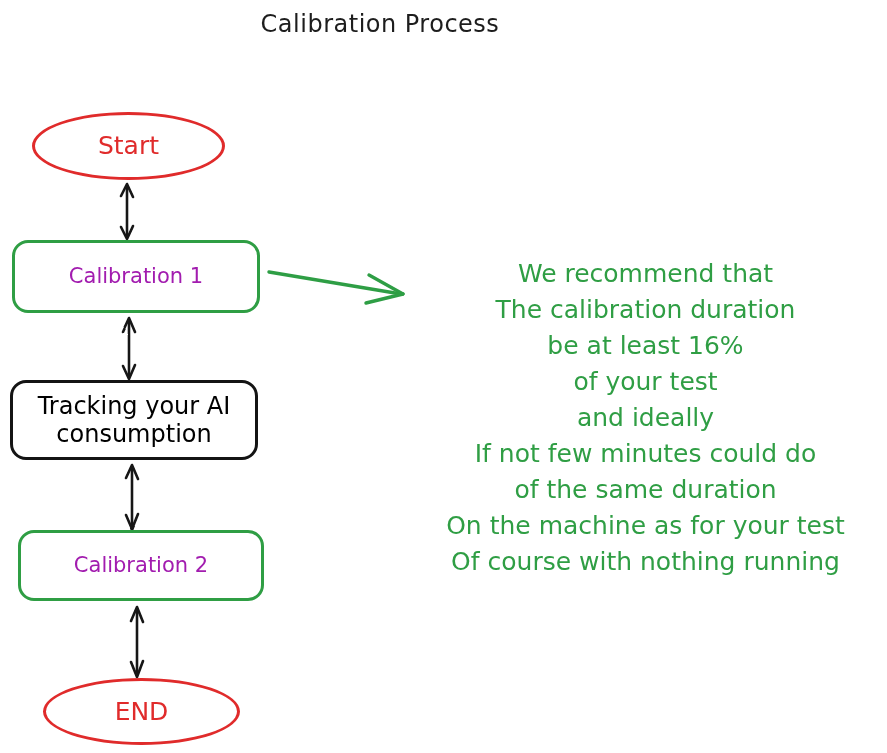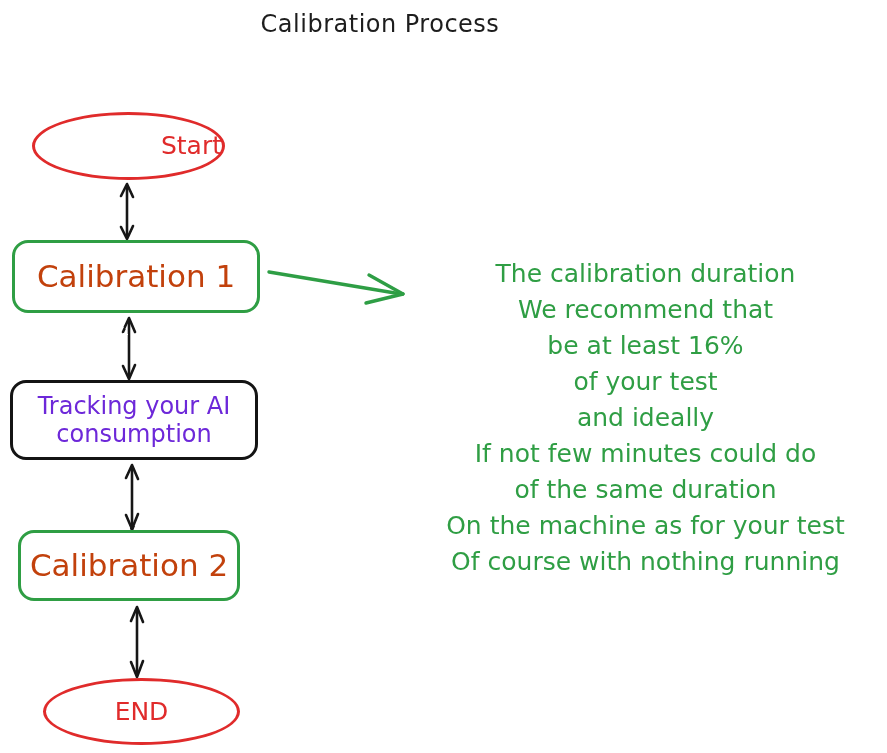--- a/index.html
+++ b/index.html
@@ -60,36 +60,36 @@
     border: 3px solid #e02b2b;
     border-radius: 50%;
     color: #e02b2b;
     font-size: 25px;
   }
 
   
   .node-process {
     border: 3px solid #2f9e44;
     border-radius: 16px;
-    color: #c2410c;
-    font-size: 31px;
+    color: #a21caf;
+    font-size: 21px;
   }
 
   .node-process-dark {
     border: 3px solid #141414;
     border-radius: 16px;
-    color: #6d28d9;
+    color: #000000;
     font-size: 24px;
   }
 
   
-  #node-start        { left: 32px;  top: 112px; width: 193px; height: 68px; justify-content: flex-end; }
+  #node-start        { left: 32px;  top: 112px; width: 193px; height: 68px; }
   #node-calibration-1{ left: 12px;  top: 240px; width: 248px; height: 73px; }
   #node-tracking     { left: 10px;  top: 380px; width: 248px; height: 80px; }
-  #node-calibration-2{ left: 18px;  top: 530px; width: 222px; height: 71px; }
+  #node-calibration-2{ left: 18px;  top: 530px; width: 246px; height: 71px; }
   #node-end          { left: 43px;  top: 678px; width: 197px; height: 67px; align-items: center; }
 
   
   .annotation {
     position: absolute;
     left: 404px;
     top: 256px;
     width: 483px;
     text-align: center;
     color: #2f9e44;
@@ -161,22 +161,22 @@
 
 <div class="node node-process" id="node-calibration-2">
   <span class="node-label">Calibration 2</span>
 </div>
 
 <div class="node node-terminator" id="node-end">
   <span class="node-label">END</span>
 </div>
 
 <div class="annotation">
+  <span class="annotation-line">We recommend that</span>
   <span class="annotation-line">The calibration duration</span>
-  <span class="annotation-line">We recommend that</span>
   <span class="annotation-line">be at least 16%</span>
   <span class="annotation-line">of your test</span>
   <span class="annotation-line">and ideally</span>
   <span class="annotation-line">If not few minutes could do</span>
   <span class="annotation-line">of the same duration</span>
   <span class="annotation-line">On the machine as for your test</span>
   <span class="annotation-line">Of course with nothing running</span>
 </div>
 
 </body></html>

